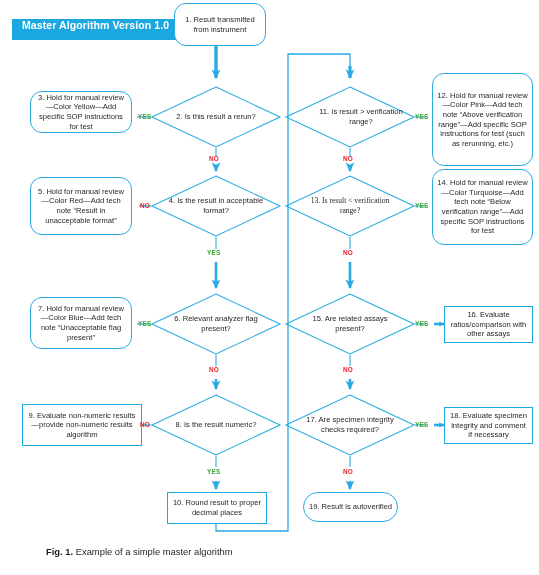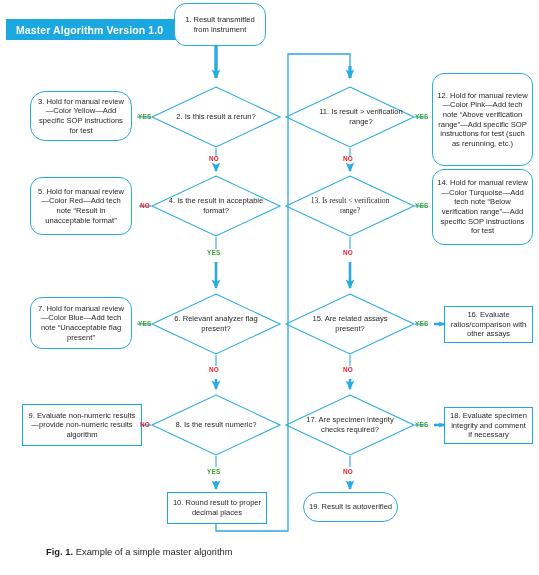--- a/index.html
+++ b/index.html
@@ -2,22 +2,22 @@
 <html><head>
 <meta charset="utf-8">
 <style>
   html,body{margin:0;padding:0;background:#ffffff;}
   body{width:539px;height:575px;position:relative;overflow:hidden;
        font-family:"Liberation Sans","DejaVu Sans",sans-serif;color:#231f20;}
 
   #canvas{position:absolute;left:0;top:0;width:539px;height:575px;}
 
   
-  .banner{position:absolute;left:6px;top:19px;width:178px;height:21px;
-          background:#1BA8E0;display:flex;align-items:center;}
+  .banner{position:absolute;left:12px;top:19px;width:178px;height:21px;
+          background:#1BA8E0;display:flex;align-items:flex-start;}
   .banner-text{color:#ffffff;font-weight:bold;font-size:10.5px;
                letter-spacing:0.1px;padding-left:10px;white-space:nowrap;}
 
   
   .node{position:absolute;box-sizing:border-box;display:flex;
         align-items:center;justify-content:center;text-align:center;
         font-size:7.6px;line-height:9.6px;color:#231f20;padding:2px 4px;}
   .rounded{border:1.4px solid #29ABE2;border-radius:12px;background:#fff;}
   .sharp{border:1.5px solid #1BA8E0;background:#fff;text-align:center;}
   .node span{display:block;width:100%;}
@@ -121,21 +121,21 @@
 </div>
 
 <div class="node rounded" style="left:174px;top:3px;width:92px;height:43px;justify-content:center;">
   <span>1. Result transmitted from instrument</span>
 </div>
 
 <div class="dlabel" style="left:160px;top:103px;width:112px;height:28px;">
   <span>2. Is this result a rerun?</span>
 </div>
 
-<div class="node rounded" style="left:30px;top:91px;width:102px;height:50px;border-radius:15px;">
+<div class="node rounded" style="left:30px;top:91px;width:102px;height:42px;">
   <span>3. Hold for manual review—Color Yellow—Add specific SOP instructions for test</span>
 </div>
 
 <div class="dlabel" style="left:163px;top:192px;width:106px;height:28px;">
   <span>4. Is the result in acceptable format?</span>
 </div>
 
 <div class="node rounded" style="left:30px;top:177px;width:102px;height:58px;">
   <span>5. Hold for manual review—Color Red—Add tech note “Result in unacceptable format”</span>
 </div>

